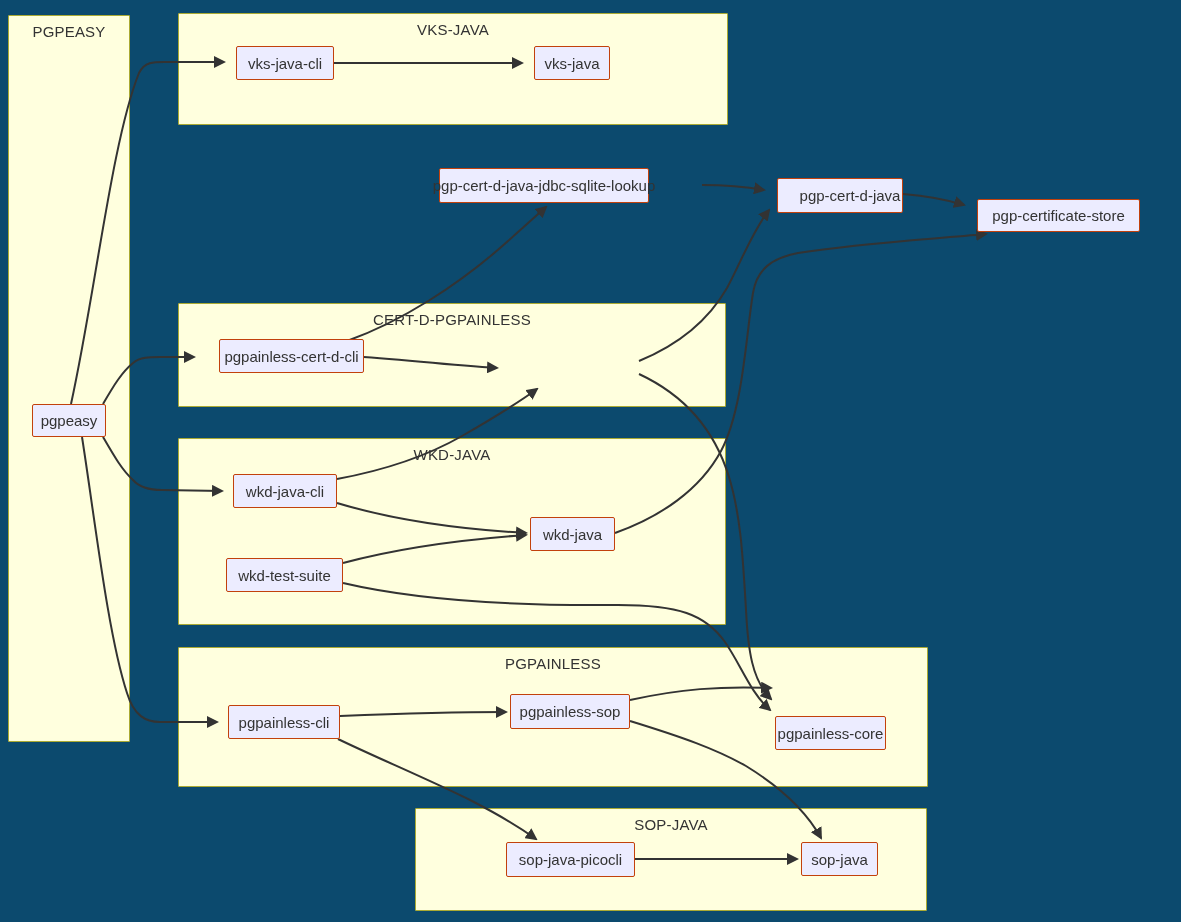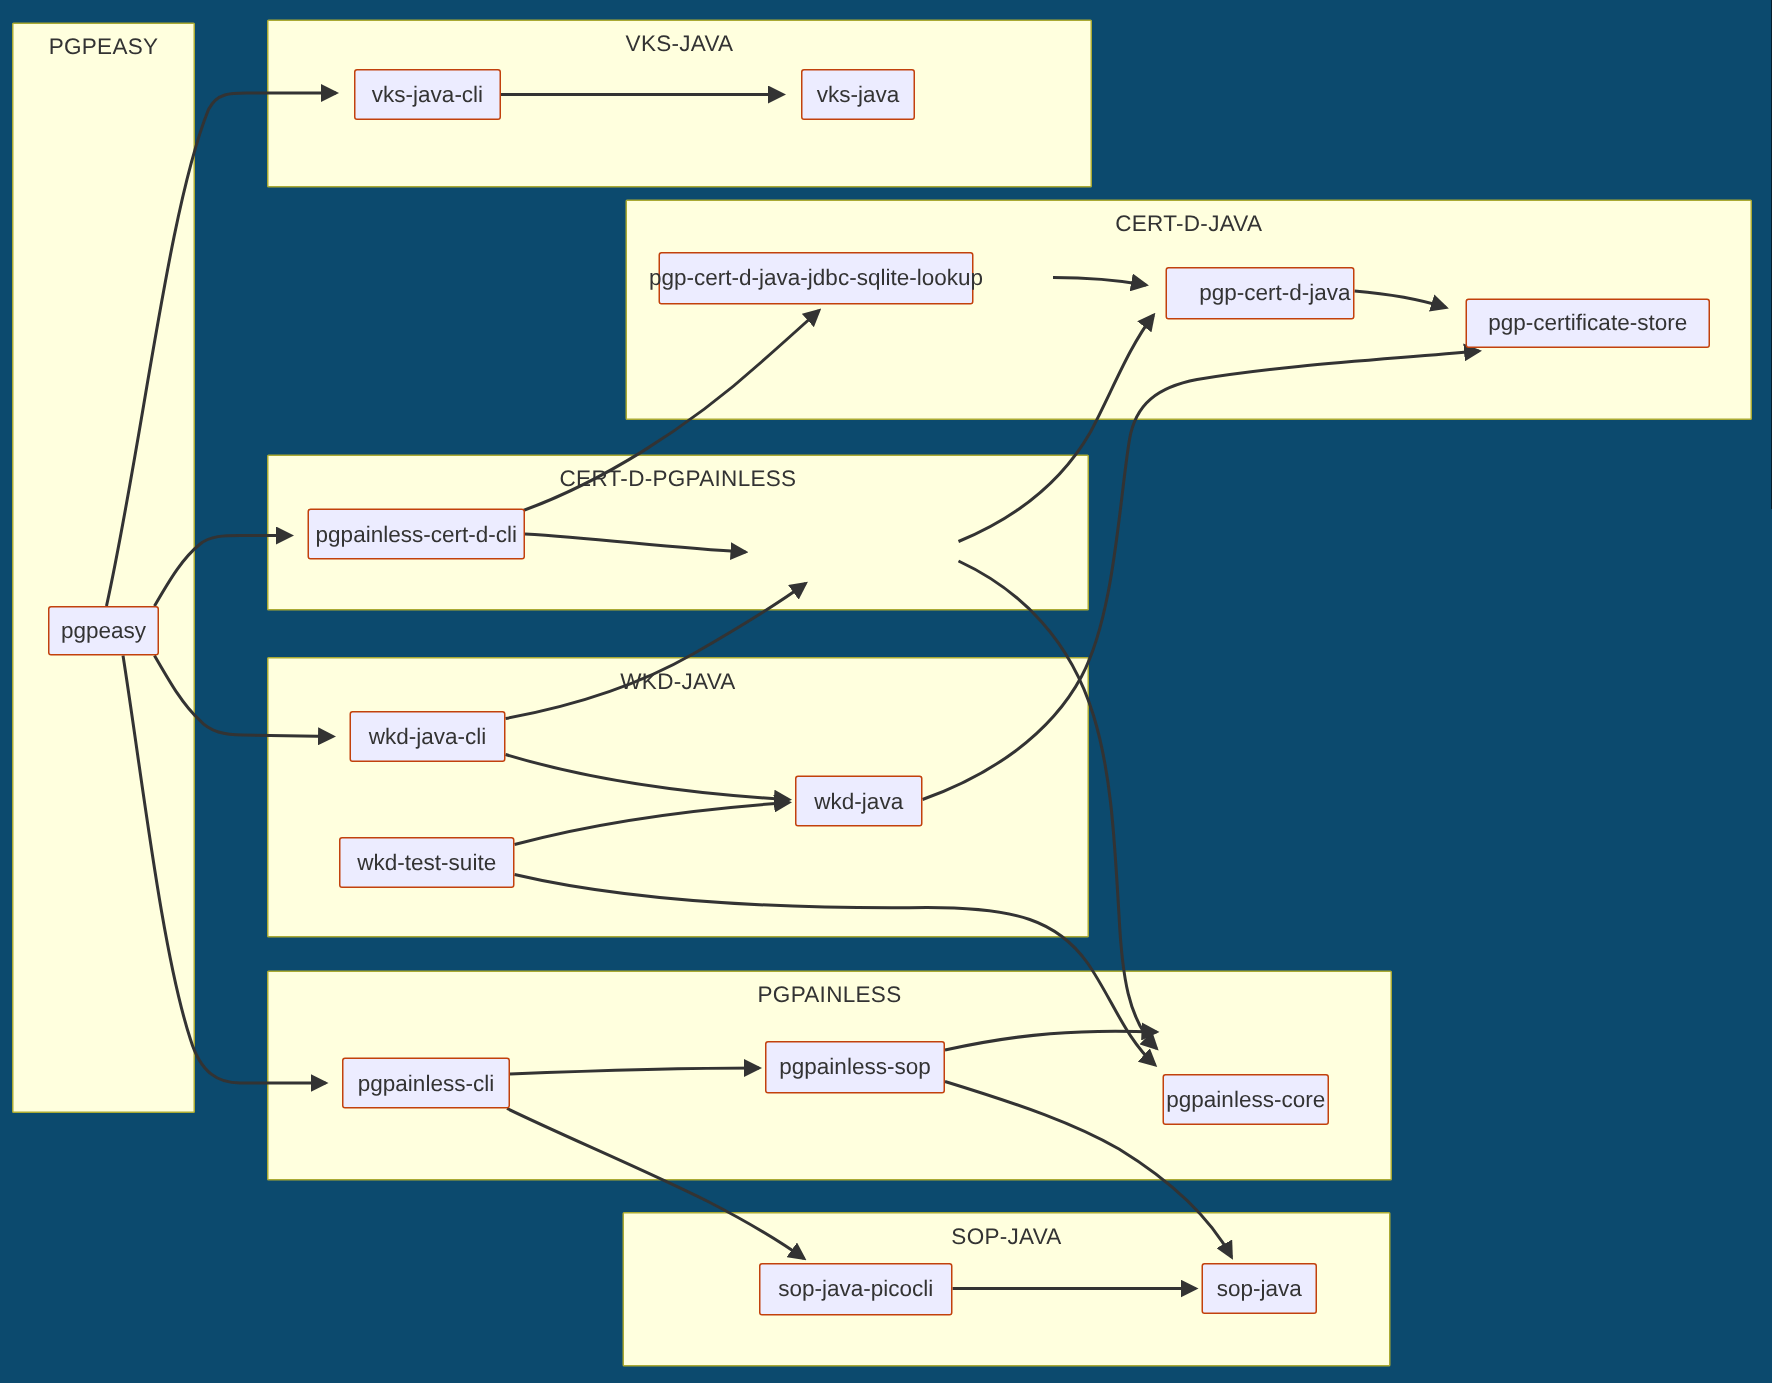--- a/index.html
+++ b/index.html
@@ -65,23 +65,20 @@
 <body>
 
 <div id="stage">
 
   <div class="cluster" style="left:8px; top:15px; width:122px; height:727px;">
     <div class="cluster-title">PGPEASY</div>
   </div>
   <div class="cluster" style="left:178px; top:13px; width:550px; height:112px;">
     <div class="cluster-title">VKS-JAVA</div>
   </div>
-  <div class="cluster" style="left:417px; top:133px; width:751px; height:147px;">
-    <div class="cluster-title">CERT-D-JAVA</div>
-  </div>
   <div class="cluster" style="left:178px; top:303px; width:548px; height:104px;">
     <div class="cluster-title">CERT-D-PGPAINLESS</div>
   </div>
   <div class="cluster" style="left:178px; top:438px; width:548px; height:187px;">
     <div class="cluster-title">WKD-JAVA</div>
   </div>
   <div class="cluster" style="left:178px; top:647px; width:750px; height:140px;">
     <div class="cluster-title">PGPAINLESS</div>
   </div>
   <div class="cluster" style="left:415px; top:808px; width:512px; height:103px;">
@@ -116,21 +113,21 @@
     <path class="edge" marker-end="url(#arrow)" d="M630,721 C682,737 716,749 746,766 C790,793 810,818 821,838"></path>
     <path class="edge" marker-end="url(#arrow)" d="M635,859 L797,859"></path>
   </svg>
 
   <div class="node" style="left:32px; top:404px; width:74px; height:33px;">pgpeasy</div>
   <div class="node" style="left:236px; top:46px; width:98px; height:34px;">vks-java-cli</div>
   <div class="node" style="left:534px; top:46px; width:76px; height:34px;">vks-java</div>
   <div class="node" style="left:439px; top:168px; width:210px; height:35px;">pgp-cert-d-java-jdbc-sqlite-lookup</div>
   <div class="node" style="left:777px; top:178px; width:126px; height:35px;padding-left:20px;">pgp-cert-d-java</div>
   <div class="node" style="left:977px; top:199px; width:163px; height:33px;">pgp-certificate-store</div>
-  <div class="node" style="left:205px; top:339px; width:145px; height:34px;">pgpainless-cert-d-cli</div>
+  <div class="node" style="left:219px; top:339px; width:145px; height:34px;">pgpainless-cert-d-cli</div>
   <div class="node" style="left:233px; top:474px; width:104px; height:34px;">wkd-java-cli</div>
   <div class="node" style="left:530px; top:517px; width:85px; height:34px;">wkd-java</div>
   <div class="node" style="left:226px; top:558px; width:117px; height:34px;">wkd-test-suite</div>
   <div class="node" style="left:228px; top:705px; width:112px; height:34px;">pgpainless-cli</div>
   <div class="node" style="left:510px; top:694px; width:120px; height:35px;">pgpainless-sop</div>
   <div class="node" style="left:775px; top:716px; width:111px; height:34px;">pgpainless-core</div>
   <div class="node" style="left:506px; top:842px; width:129px; height:35px;">sop-java-picocli</div>
   <div class="node" style="left:801px; top:842px; width:77px; height:34px;">sop-java</div>
 
 </div>

